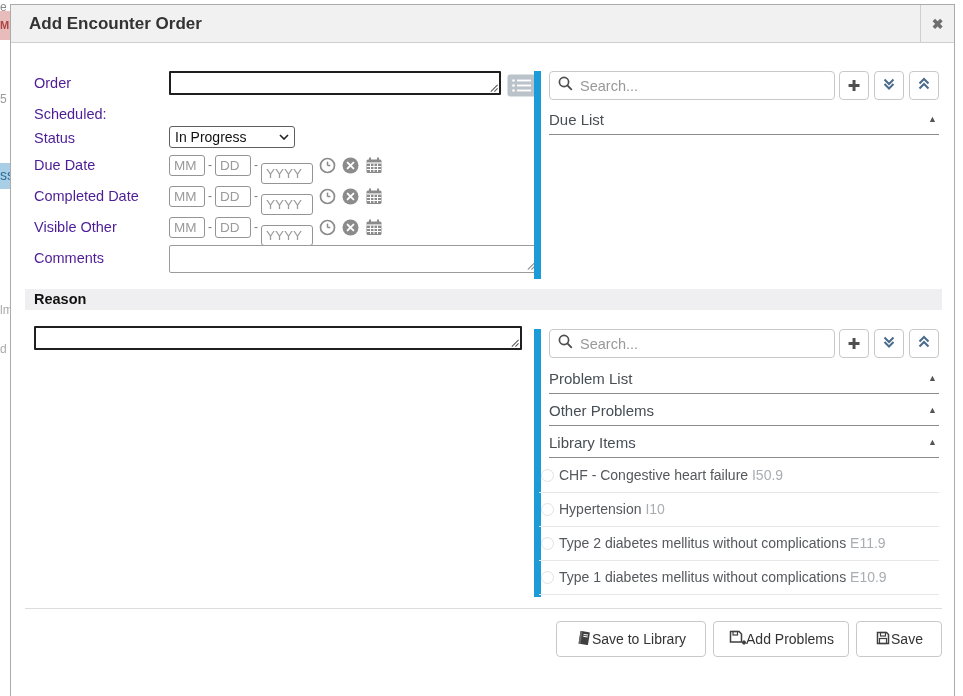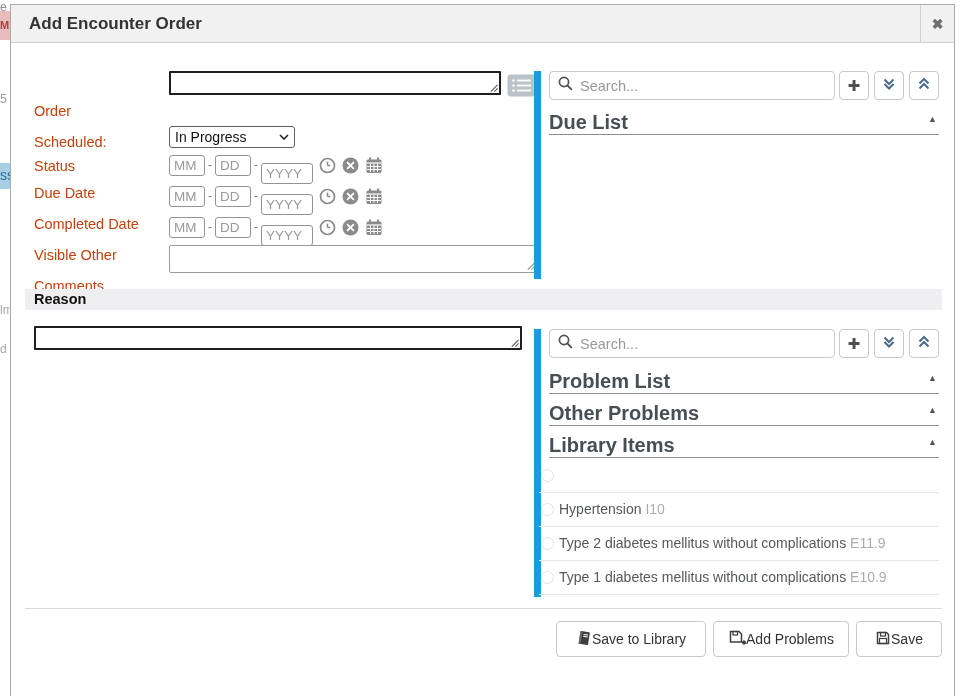--- a/index.html
+++ b/index.html
@@ -31,21 +31,21 @@
     position: absolute; left: 18px; top: 0; line-height: 37px;
     font-size: 17px; font-weight: bold; color: #333;
   }
   .close-sep { position: absolute; right: 33px; top: 0; width: 1px; height: 37px; background: #cfcfcf; }
   .close-btn {
     position: absolute; right: 0; top: 0; width: 33px; height: 37px;
     border: none; background: transparent; color: #6e6e6e;
     font-size: 14px; font-weight: bold; cursor: pointer; font-family: inherit;
   }
 
-  .form-label { position: absolute; left: 23px; font-size: 14.5px; color: #c2410c; margin-top: 28px; }
+  .form-label { position: absolute; left: 23px; font-size: 14.5px; color: #4c1d95; }
 
   
   .shell { position: absolute; }
   .shell input {
     width: 100%; height: 100%; border: 2px solid #1f1f1f; border-radius: 1px;
     font-size: 14px; padding: 0 6px; font-family: inherit; outline: none;
   }
   .grip { position: absolute; right: 3px; bottom: 3px; cursor: nwse-resize; line-height: 0; }
 
   .order-lookup { position: absolute; left: 496px; top: 69px; border: none; background: none; padding: 0; cursor: pointer; line-height: 0; }
@@ -93,21 +93,21 @@
   .sq-btn {
     position: absolute; width: 30px; height: 29px;
     border: 1px solid #c9c9c9; border-radius: 4px; background: #fff;
     display: flex; align-items: center; justify-content: center; cursor: pointer;
     font-family: inherit;
   }
   .plus-glyph { font-size: 15px; color: #4f4f4f; line-height: 1; }
 
   
   .panel-header { position: absolute; left: 538px; width: 390px; height: 27px; border-bottom: 1px solid #8c8c8c; cursor: pointer; }
-  .panel-header .lbl { position: absolute; left: 0; top: 3px; font-size: 20px; font-weight: bold; color: #474e54; }
+  .panel-header .lbl { position: absolute; left: 0; top: 3px; font-size: 15px; font-weight: normal; color: #474e54; }
   .panel-header .tri { position: absolute; right: 2px; top: 6px; font-size: 9px; color: #555; }
 
   
   .reason-band { position: absolute; left: 14px; top: 284px; width: 917px; height: 21px; background: #efeff1; }
   .reason-band span { margin-left: 9px; line-height: 21px; font-size: 14.5px; font-weight: bold; color: #111; }
 
   
   .lib-item { position: absolute; left: 528px; width: 400px; height: 34px; border-bottom: 1px solid #e7e7ea; cursor: pointer; }
   .lib-item .radio { position: absolute; left: 2px; top: 10px; width: 13px; height: 13px; border: 1px solid #e1e2e6; border-radius: 50%; background: #fff; }
   .lib-item .txt { position: absolute; left: 20px; top: 8px; font-size: 14px; color: #55585c; white-space: nowrap; }
@@ -376,20 +376,21 @@
     <span class="lbl">Other Problems</span>
     <span class="tri">▲</span>
   </div>
   <div class="panel-header" style="top:426px">
     <span class="lbl">Library Items</span>
     <span class="tri">▲</span>
   </div>
 
   <div class="lib-item" style="top:454px">
     <span class="radio"></span>
+    <span class="txt"><span>CHF - Congestive heart failure</span> <span class="code">I50.9</span></span>
   </div>
   <div class="lib-item" style="top:488px">
     <span class="radio"></span>
     <span class="txt"><span>Hypertension</span> <span class="code">I10</span></span>
   </div>
   <div class="lib-item" style="top:522px">
     <span class="radio"></span>
     <span class="txt"><span>Type 2 diabetes mellitus without complications</span> <span class="code">E11.9</span></span>
   </div>
   <div class="lib-item" style="top:556px">

